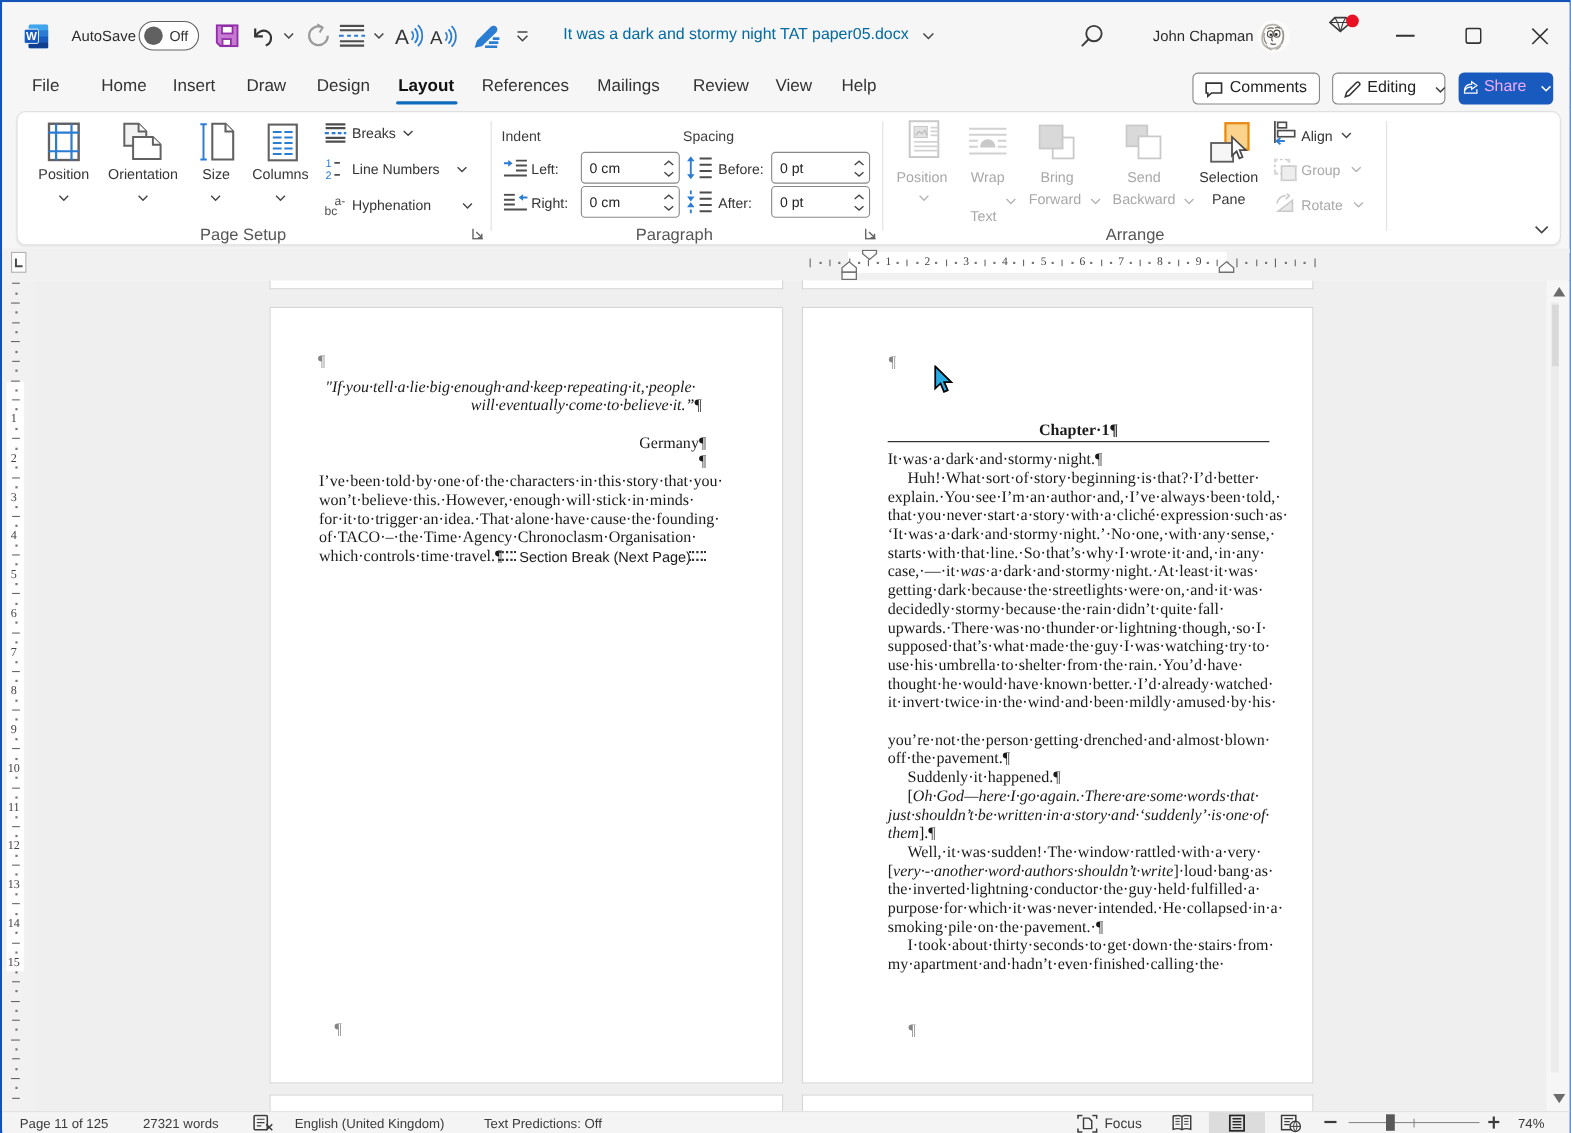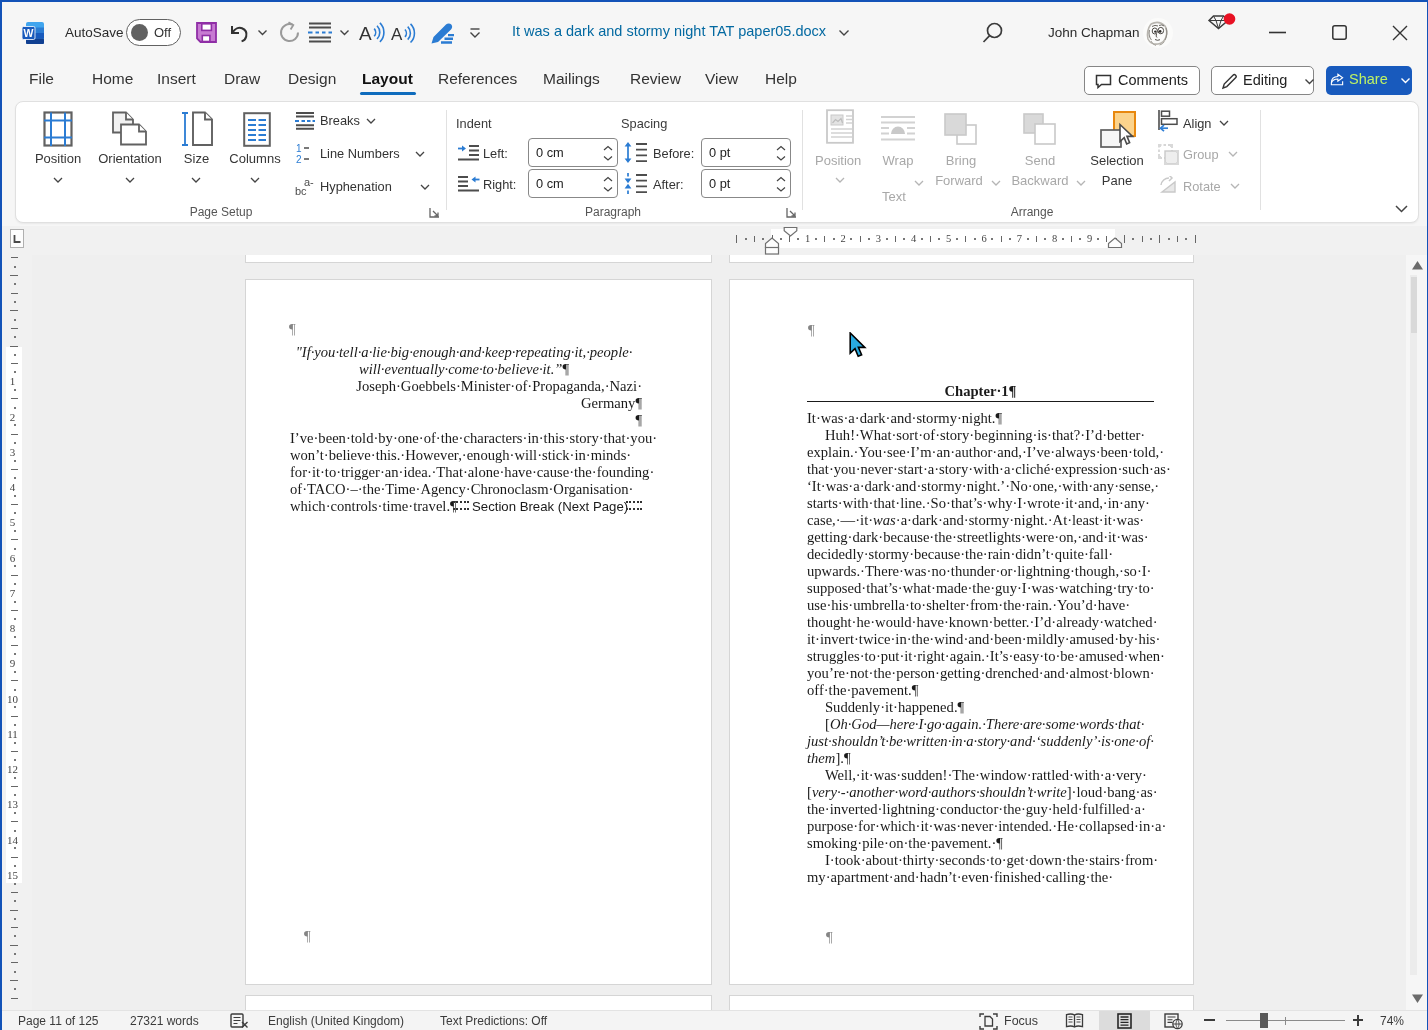--- a/index.html
+++ b/index.html
@@ -13,21 +13,21 @@
 #titlebar { position:absolute; left:0; top:0; width:1425px; height:60px; background:#f6f6f6; }
 #tabsrow { position:absolute; left:0; top:60px; width:1425px; height:36px; background:#f6f6f6; }
 .tab { position:absolute; top:0; height:34px; line-height:34px; font-size:15.5px; color:#333; }
 .tab.active { color:#111; font-weight:700; }
 .tabu { position:absolute; height:3px; border-radius:2px; background:#0f6cbd; }
 
 #ribbonzone { position:absolute; left:0; top:96px; width:1425px; height:132px; background:#f6f6f6; }
 #ribbonpanel { position:absolute; left:13px; top:3px; width:1404px; height:122px; background:#fff;
   border:1px solid #e0e0e0; border-radius:8px; box-shadow:0 1px 2px rgba(0,0,0,0.06); }
 .grpsep { position:absolute; top:8px; height:100px; width:1px; background:#e1e1e1; }
-.grplabel { position:absolute; top:101px; font-size:12px; color:#555; width:200px; text-align:center; }
+.grplabel { position:absolute; top:101px; font-size:15px; color:#555; width:200px; text-align:center; }
 .biglabel { position:absolute; font-size:13px; color:#363636; text-align:center; }
 .smalltext { position:absolute; font-size:12.8px; color:#333; }
 .gray { color:#a8a8a8 !important; }
 .spin { position:absolute; width:90px; height:29px; border:1px solid #888; border-radius:4px; background:#fff; }
 .spin .val { position:absolute; left:7px; top:6px; font-size:12.8px; color:#222; }
 
 #rulerrow { position:absolute; left:0; top:224px; width:1425px; height:29px; background:#f1f1f1; }
 #vrulercol { position:absolute; left:0; top:253px; width:30px; height:755px; background:#f1f1f1; }
 
 #docarea { position:absolute; left:0; top:253px; width:1404px; height:755px; background:#efefef; }
@@ -176,21 +176,21 @@
       <svg class="abs" style="left:92px;top:11px" width="11" height="8" viewBox="0 0 11 8">
           <path d="M1.5 1.5 L5.5 5.5 L9.5 1.5" fill="none" stroke="#444" stroke-width="1.4"></path>
         </svg>
     </div>
 
     <div class="abs" style="left:1324px;top:4px;width:86px;height:29px;border-radius:5px;background:#185abd">
       <svg class="abs" style="left:4px;top:7px" width="14" height="13" viewBox="0 0 16 15">
         <path d="M9 1.5 L14.5 5.5 L9 9.5 v-2.6 C5 6.9 2.6 8.5 1.5 11.5 1.5 7 4.5 4.2 9 4.1 Z" fill="none" stroke="#fff" stroke-width="1.3"></path>
         <path d="M1.5 11.5 v2 h13 v-4" fill="none" stroke="#fff" stroke-width="1.3"></path>
       </svg>
-      <div class="abs" style="left:23px;top:5px;font-size:14.5px;color:#bef264;font-weight:400">Share</div>
+      <div class="abs" style="left:23px;top:5px;font-size:14.5px;color:#f0abfc;font-weight:400">Share</div>
       <svg class="abs" style="left:74px;top:11px" width="11" height="8" viewBox="0 0 11 8">
           <path d="M1.5 1.5 L5.5 5.5 L9.5 1.5" fill="none" stroke="#fff" stroke-width="1.4"></path>
         </svg>
     </div>
   </div>
   <div id="ribbonzone">
       <div id="ribbonpanel">
 
     <svg class="abs" style="left:27px;top:9px" width="30" height="36" viewBox="0 0 30 36">
       <rect x="1.5" y="1.5" width="27" height="33" fill="#fff" stroke="#616161" stroke-width="2.2"></rect>
@@ -506,22 +506,21 @@
 
     <div class="abs" style="left:243px;top:0;width:467px;height:8px;background:#fff;border:1px solid #d5d5d5;border-top:none"></div>
     <div class="abs" style="left:727px;top:0;width:465px;height:8px;background:#fff;border:1px solid #d5d5d5;border-top:none"></div>
 
     <div class="abs" style="left:243px;top:740px;width:467px;height:15px;background:#fff;border:1px solid #d5d5d5;border-bottom:none"></div>
     <div class="abs" style="left:727px;top:740px;width:465px;height:15px;background:#fff;border:1px solid #d5d5d5;border-bottom:none"></div>
 
     <div class="page serif" style="left:243px;top:24px;width:467px;height:706px;font-size:14.6px;color:#1a1a1a">
       <div class="abs" style="left:43px;top:41px;color:#858585">¶</div>
       <div class="abs" style="left:44px;top:64px;width:348px;text-align:center;font-style:italic;white-space:nowrap">"If·you·tell·a·lie·big·enough·and·keep·repeating·it,·people·</div>
-      <div class="abs" style="left:44px;top:81px;width:348px;text-align:center;white-space:nowrap"><i>will·eventually·come·to·believe·it.”</i>¶</div>
-      <div class="abs" style="left:44px;top:98px;width:352px;text-align:right;white-space:nowrap">Joseph·Goebbels·Minister·of·Propaganda,·Nazi·</div>
+      <div class="abs" style="left:44px;top:81px;width:348px;text-align:right;white-space:nowrap"><i>will·eventually·come·to·believe·it.”</i>¶</div>
       <div class="abs" style="left:44px;top:115px;width:352px;text-align:right;white-space:nowrap">Germany¶</div>
       <div class="abs" style="left:44px;top:132px;width:352px;text-align:right;white-space:nowrap">¶</div>
       <div class="abs" style="left:44px;top:150px;white-space:nowrap">I’ve·been·told·by·one·of·the·characters·in·this·story·that·you·</div>
       <div class="abs" style="left:44px;top:167px;white-space:nowrap">won’t·believe·this.·However,·enough·will·stick·in·minds·</div>
       <div class="abs" style="left:44px;top:184px;white-space:nowrap">for·it·to·trigger·an·idea.·That·alone·have·cause·the·founding·</div>
       <div class="abs" style="left:44px;top:201px;white-space:nowrap">of·TACO·–·the·Time·Agency·Chronoclasm·Organisation·</div>
       <div class="abs" style="left:44px;top:218px;white-space:nowrap">which·controls·time·travel.¶</div>
       <div class="abs" style="left:207px;top:221px;width:16px;height:9px;border-top:2px dotted #333;border-bottom:2px dotted #333"></div>
       <div class="abs" style="left:226px;top:219px;font-family:'Liberation Sans',sans-serif;font-size:13.2px;color:#1a1a1a;white-space:nowrap">Section Break (Next Page)</div>
       <div class="abs" style="left:380px;top:221px;width:16px;height:9px;border-top:2px dotted #333;border-bottom:2px dotted #333"></div>
@@ -538,21 +537,20 @@
       <div class="abs" style="left:77px;top:198px;white-space:nowrap">‘It·was·a·dark·and·stormy·night.’·No·one,·with·any·sense,·</div>
       <div class="abs" style="left:77px;top:215px;white-space:nowrap">starts·with·that·line.·So·that’s·why·I·wrote·it·and,·in·any·</div>
       <div class="abs" style="left:77px;top:232px;white-space:nowrap">case,·—·it·<i>was</i>·a·dark·and·stormy·night.·At·least·it·was·</div>
       <div class="abs" style="left:77px;top:249px;white-space:nowrap">getting·dark·because·the·streetlights·were·on,·and·it·was·</div>
       <div class="abs" style="left:77px;top:266px;white-space:nowrap">decidedly·stormy·because·the·rain·didn’t·quite·fall·</div>
       <div class="abs" style="left:77px;top:283px;white-space:nowrap">upwards.·There·was·no·thunder·or·lightning·though,·so·I·</div>
       <div class="abs" style="left:77px;top:300px;white-space:nowrap">supposed·that’s·what·made·the·guy·I·was·watching·try·to·</div>
       <div class="abs" style="left:77px;top:317px;white-space:nowrap">use·his·umbrella·to·shelter·from·the·rain.·You’d·have·</div>
       <div class="abs" style="left:77px;top:334px;white-space:nowrap">thought·he·would·have·known·better.·I’d·already·watched·</div>
       <div class="abs" style="left:77px;top:351px;white-space:nowrap">it·invert·twice·in·the·wind·and·been·mildly·amused·by·his·</div>
-      <div class="abs" style="left:77px;top:368px;white-space:nowrap">struggles·to·put·it·right·again.·It’s·easy·to·be·amused·when·</div>
       <div class="abs" style="left:77px;top:385px;white-space:nowrap">you’re·not·the·person·getting·drenched·and·almost·blown·</div>
       <div class="abs" style="left:77px;top:402px;white-space:nowrap">off·the·pavement.¶</div>
       <div class="abs" style="left:95px;top:419px;white-space:nowrap">Suddenly·it·happened.¶</div>
       <div class="abs" style="left:95px;top:436px;white-space:nowrap">[<i>Oh·God—here·I·go·again.·There·are·some·words·that·</i></div>
       <div class="abs" style="left:77px;top:453px;white-space:nowrap"><i>just·shouldn’t·be·written·in·a·story·and·‘suddenly’·is·one·of·</i></div>
       <div class="abs" style="left:77px;top:470px;white-space:nowrap"><i>them</i>].¶</div>
       <div class="abs" style="left:95px;top:487px;white-space:nowrap">Well,·it·was·sudden!·The·window·rattled·with·a·very·</div>
       <div class="abs" style="left:77px;top:504px;white-space:nowrap">[<i>very·-·another·word·authors·shouldn’t·write</i>]·loud·bang·as·</div>
       <div class="abs" style="left:77px;top:521px;white-space:nowrap">the·inverted·lightning·conductor·the·guy·held·fulfilled·a·</div>
       <div class="abs" style="left:77px;top:538px;white-space:nowrap">purpose·for·which·it·was·never·intended.·He·collapsed·in·a·</div>

